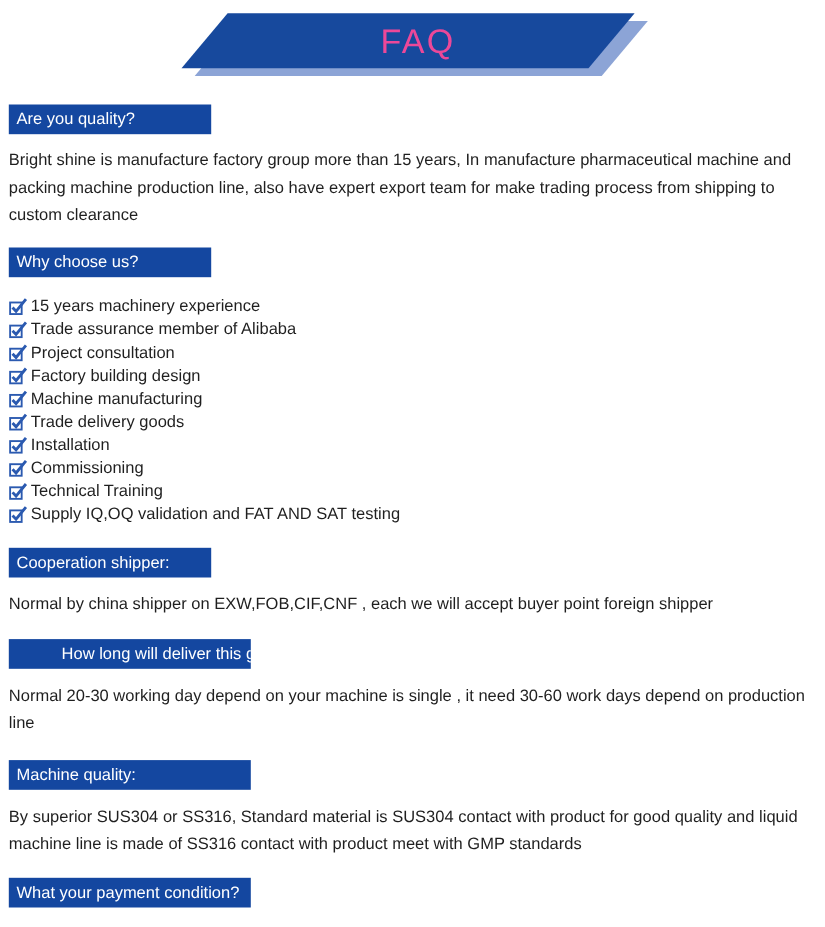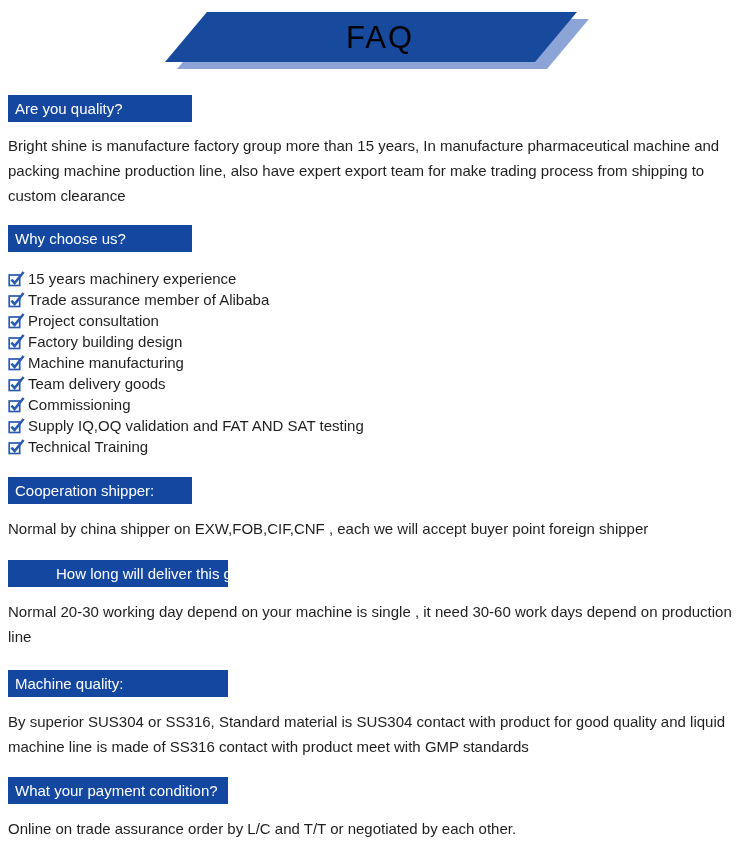--- a/index.html
+++ b/index.html
@@ -31,21 +31,21 @@
   .banner-face {
     position:absolute; left:165px; top:12px;
     width:370px; height:50px;
     background:var(--banner-blue);
     transform:skewX(-40deg);
     transform-origin:0 100%;
   }
   .banner-label {
     position:absolute; left:195px; top:20px; width:370px;
     text-align:center;
-    color:#000000;
+    color:#ec4899;
     font-size:31px;
     letter-spacing:2px;
   }
 
   
   .bar {
     display:block;
     margin-left:8px;
     background:var(--bar-blue);
     color:#ffffff;
@@ -140,42 +140,49 @@
         <rect x="1.2" y="5" width="10.5" height="10.5" fill="none" stroke="#2b5ab0" stroke-width="1.7"></rect>
         <polyline points="3.4,9.6 6.6,13 15.6,2" fill="none" stroke="#2b5ab0" stroke-width="2.6"></polyline>
       </svg>
     <span>Machine manufacturing</span>
   </li>
   <li class="check-item">
     <svg class="check-icon" viewBox="0 0 17 17">
         <rect x="1.2" y="5" width="10.5" height="10.5" fill="none" stroke="#2b5ab0" stroke-width="1.7"></rect>
         <polyline points="3.4,9.6 6.6,13 15.6,2" fill="none" stroke="#2b5ab0" stroke-width="2.6"></polyline>
       </svg>
-    <span>Team delivery goods</span>
+    <span>Trade delivery goods</span>
+  </li>
+  <li class="check-item">
+    <svg class="check-icon" viewBox="0 0 17 17">
+        <rect x="1.2" y="5" width="10.5" height="10.5" fill="none" stroke="#2b5ab0" stroke-width="1.7"></rect>
+        <polyline points="3.4,9.6 6.6,13 15.6,2" fill="none" stroke="#2b5ab0" stroke-width="2.6"></polyline>
+      </svg>
+    <span>Installation</span>
   </li>
   <li class="check-item">
     <svg class="check-icon" viewBox="0 0 17 17">
         <rect x="1.2" y="5" width="10.5" height="10.5" fill="none" stroke="#2b5ab0" stroke-width="1.7"></rect>
         <polyline points="3.4,9.6 6.6,13 15.6,2" fill="none" stroke="#2b5ab0" stroke-width="2.6"></polyline>
       </svg>
     <span>Commissioning</span>
   </li>
   <li class="check-item">
     <svg class="check-icon" viewBox="0 0 17 17">
         <rect x="1.2" y="5" width="10.5" height="10.5" fill="none" stroke="#2b5ab0" stroke-width="1.7"></rect>
         <polyline points="3.4,9.6 6.6,13 15.6,2" fill="none" stroke="#2b5ab0" stroke-width="2.6"></polyline>
       </svg>
-    <span>Supply IQ,OQ validation and FAT AND SAT testing</span>
+    <span>Technical Training</span>
   </li>
   <li class="check-item">
     <svg class="check-icon" viewBox="0 0 17 17">
         <rect x="1.2" y="5" width="10.5" height="10.5" fill="none" stroke="#2b5ab0" stroke-width="1.7"></rect>
         <polyline points="3.4,9.6 6.6,13 15.6,2" fill="none" stroke="#2b5ab0" stroke-width="2.6"></polyline>
       </svg>
-    <span>Technical Training</span>
+    <span>Supply IQ,OQ validation and FAT AND SAT testing</span>
   </li>
 </ul>
 
 <div class="bar bar-w1 mt-20">Cooperation shipper:</div>
 <p class="para para-tight">Normal by china shipper on EXW,FOB,CIF,CNF , each we will accept buyer point foreign shipper</p>
 
 <div class="bar bar-w2 mt-19">How long will deliver this goods?</div>
 <p class="para para-tight">Normal 20-30 working day depend on your machine is single , it need 30-60 work days depend on production line</p>
 
 <div class="bar bar-w2 mt-21">Machine quality:</div>

